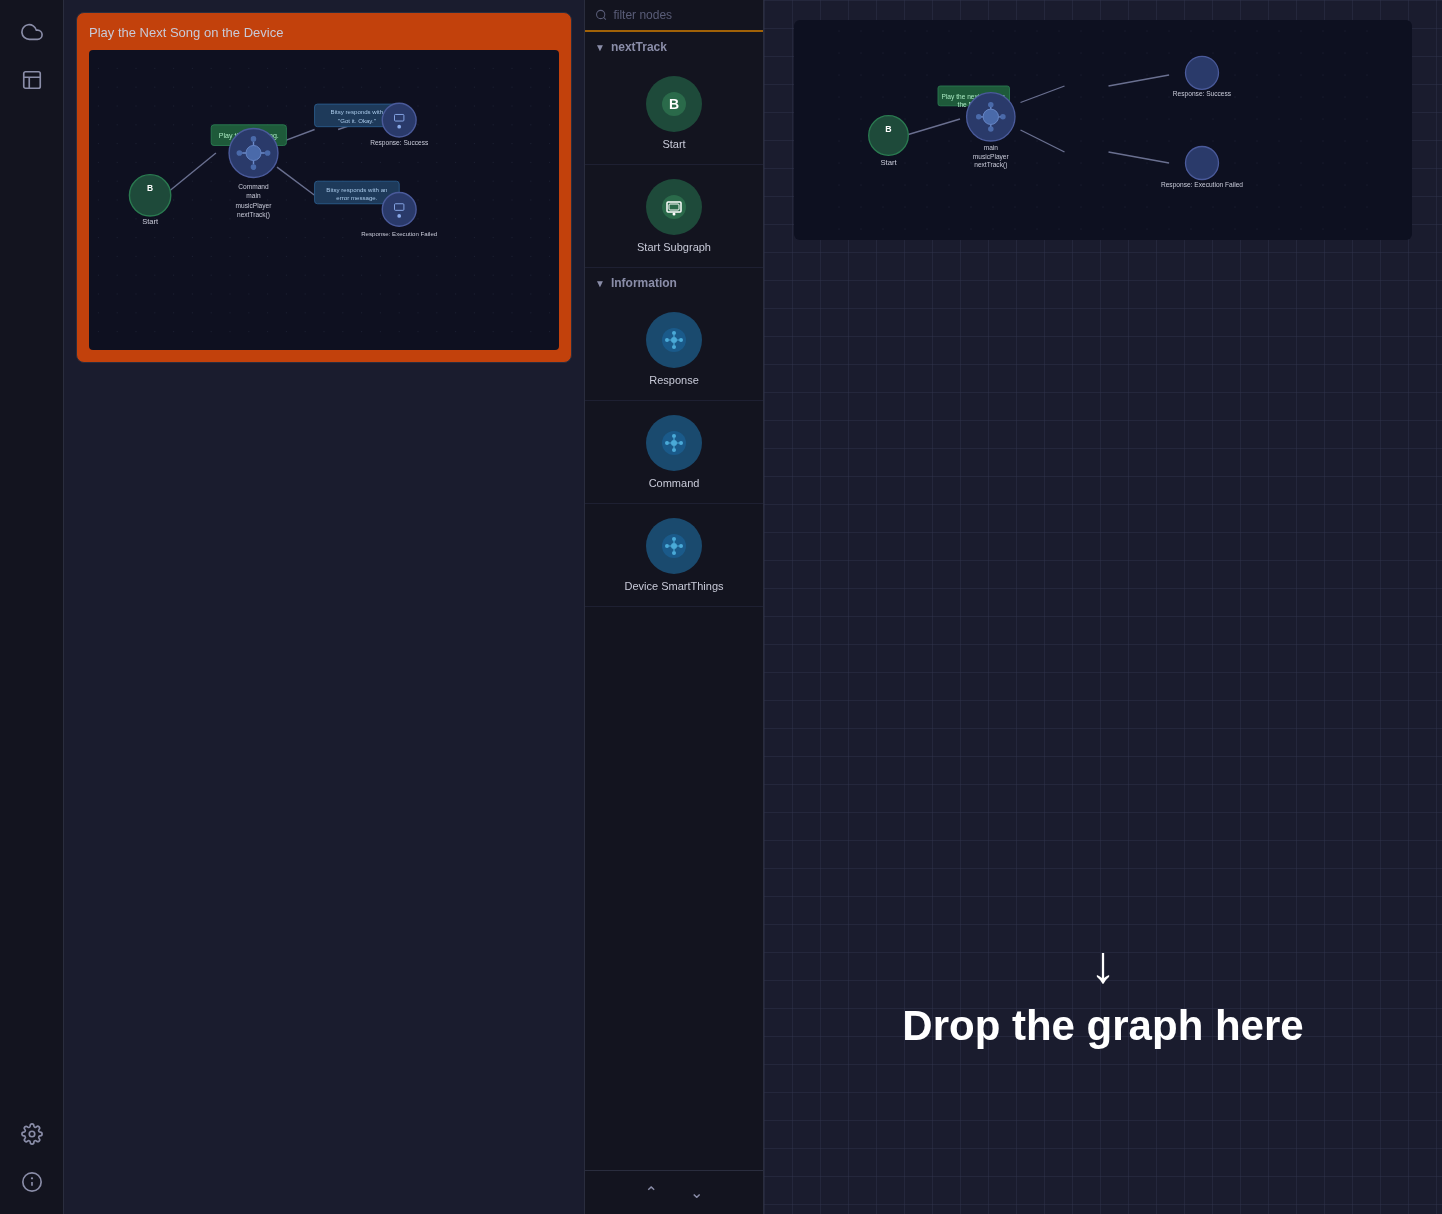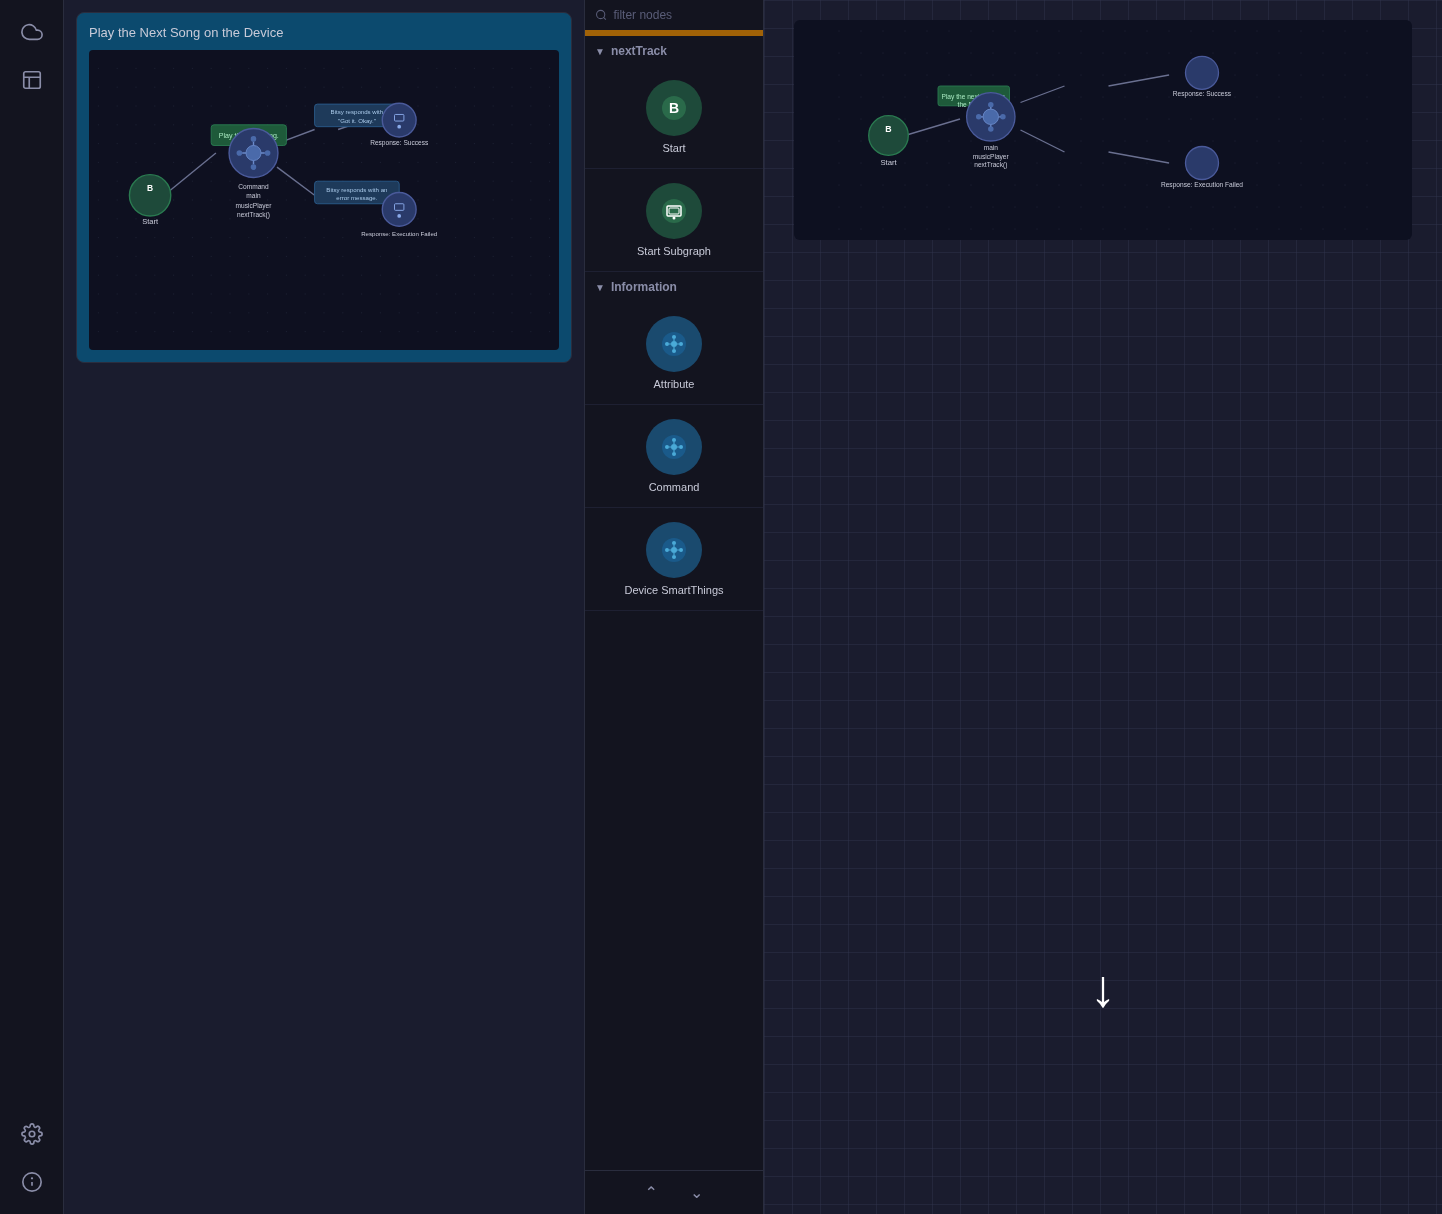--- a/index.html
+++ b/index.html
@@ -53,21 +53,21 @@
     }
 
     
     .graph-panel {
       width: 520px;
       background: #1a1c2e;
       padding: 12px;
       flex-shrink: 0;
     }
     .graph-card {
-      background: #0c4a6e;
+      background: #c2410c;
       border: 1px solid #2a2d3e;
       border-radius: 8px;
       padding: 12px;
     }
     .graph-card-title {
       color: #c8cad8;
       font-size: 13px;
       margin-bottom: 10px;
       font-weight: 500;
     }
@@ -85,21 +85,21 @@
       width: 180px;
       background: #13141f;
       border-left: 1px solid #2a2d3e;
       border-right: 1px solid #2a2d3e;
       display: flex;
       flex-direction: column;
       overflow: hidden;
     }
     .nodes-search {
       padding: 8px 10px;
-      border-bottom: 6px solid #a16207;
+      border-bottom: 2px solid #a16207;
       display: flex;
       align-items: center;
       gap: 6px;
     }
     .nodes-search input {
       background: transparent;
       border: none;
       outline: none;
       color: #8a8da8;
       font-size: 12px;
@@ -333,21 +333,21 @@
               <circle cx="16" cy="9" r="2" fill="#4aaad8"></circle>
               <circle cx="16" cy="23" r="2" fill="#4aaad8"></circle>
               <circle cx="9" cy="16" r="2" fill="#4aaad8"></circle>
               <circle cx="23" cy="16" r="2" fill="#4aaad8"></circle>
               <line x1="16" y1="13" x2="16" y2="11" stroke="#4aaad8" stroke-width="1.2"></line>
               <line x1="16" y1="19" x2="16" y2="21" stroke="#4aaad8" stroke-width="1.2"></line>
               <line x1="13" y1="16" x2="11" y2="16" stroke="#4aaad8" stroke-width="1.2"></line>
               <line x1="19" y1="16" x2="21" y2="16" stroke="#4aaad8" stroke-width="1.2"></line>
             </svg>
           </div>
-          <span class="node-label">Attribute</span>
+          <span class="node-label">Response</span>
         </div>
 
         <div class="node-item">
           <div class="node-icon-circle blue">
             <svg width="32" height="32" viewBox="0 0 32 32">
               <circle cx="16" cy="16" r="12" fill="#1a5a8a"></circle>
               <circle cx="16" cy="16" r="3" fill="#4aaad8"></circle>
               <circle cx="16" cy="9" r="2" fill="#4aaad8"></circle>
               <circle cx="16" cy="23" r="2" fill="#4aaad8"></circle>
               <circle cx="9" cy="16" r="2" fill="#4aaad8"></circle>
@@ -428,17 +428,18 @@
           <circle cx="340" cy="48" r="15" fill="#2a3a6a" stroke="#4a5a9a" stroke-width="1.2"></circle>
           <text x="340" y="69" text-anchor="middle" fill="#c8cad8" font-size="6">Response: Success</text>
 
           <circle cx="340" cy="130" r="15" fill="#2a3a6a" stroke="#4a5a9a" stroke-width="1.2"></circle>
           <text x="340" y="152" text-anchor="middle" fill="#c8cad8" font-size="6">Response: Execution Failed</text>
         </svg>
       </div>
 
       <div style="position:absolute; bottom:0; left:0; right:0; height:440px; display:flex; flex-direction:column; align-items:center; justify-content:center; gap:0;">
         <div style="font-size:52px; color:#fff; margin-bottom:12px; line-height:1;">↓</div>
+        <div style="font-size:42px; font-weight:900; color:#fff; font-family: Arial, sans-serif;">Drop the graph here</div>
       </div>
     </div>
 
   </div>
 </div>
 
 </body></html>

